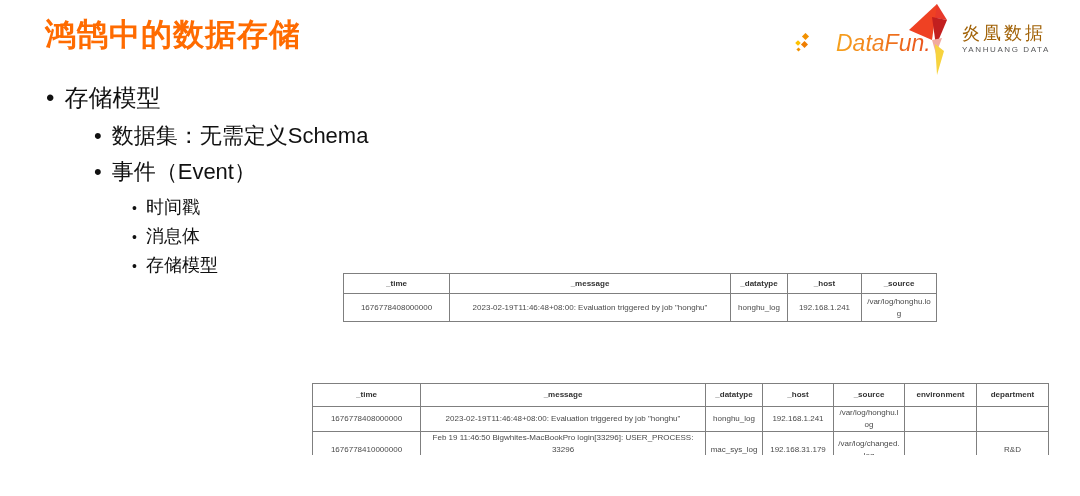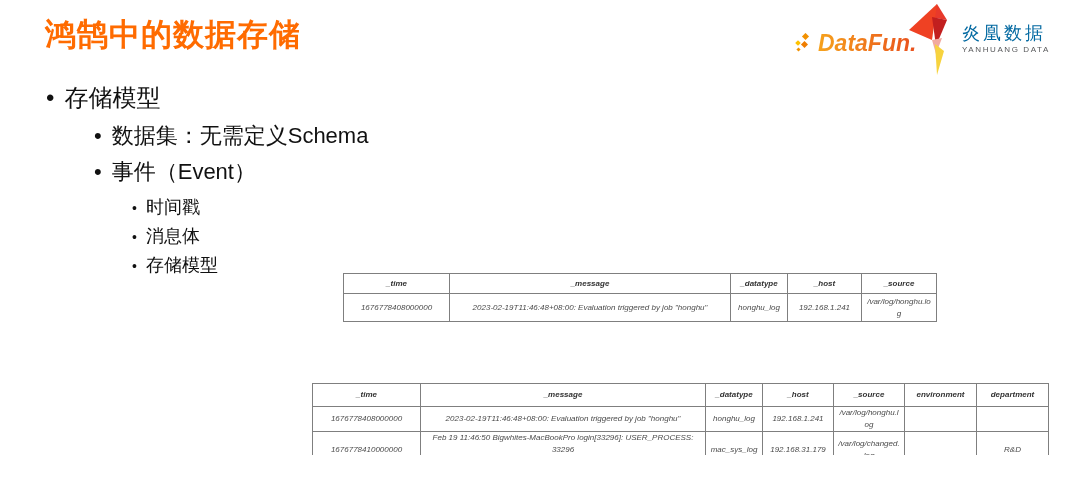--- a/index.html
+++ b/index.html
@@ -8,43 +8,43 @@
     font-family:"Liberation Sans","DejaVu Sans",sans-serif;overflow:hidden;
   }
   
   .slide-title{
     position:absolute;left:45px;top:14px;
     font-size:31px;font-weight:bold;color:#FF6B00;letter-spacing:1px;
   }
   
   .datafun{position:absolute;left:794px;top:30px;display:flex;align-items:center;}
   .datafun-text{
-    font-size:23px;font-weight:bold;font-style:italic;margin-left:2px;
+    font-size:23px;font-weight:normal;font-style:italic;margin-left:20px;
     background:linear-gradient(90deg,#F6A21C,#E94F1D);
     -webkit-background-clip:text;background-clip:text;
     color:transparent;
   }
   .yh-logo{position:absolute;left:903px;top:4px;}
   .yh-text{position:absolute;left:962px;top:21px;}
-  .yh-cn{font-size:18px;letter-spacing:3px;color:#0369a1;}
+  .yh-cn{font-size:18px;letter-spacing:3px;color:#a16207;}
   .yh-en{font-size:8px;letter-spacing:1.6px;color:#58595b;margin-top:0;}
   
   .bullet{position:absolute;display:flex;align-items:baseline;color:#111;}
   .bullet .dot{margin-right:10px;}
   .lv1{left:46px;top:82px;font-size:24px;}
   .lv2{font-size:22px;}
   .lv2a{left:94px;top:121px;}
   .lv2b{left:94px;top:157px;}
   .lv3{font-size:18px;}
   .lv3 .dot{font-size:14px;margin-right:9px;}
   .lv3a{left:132px;top:195px;}
   .lv3b{left:132px;top:224px;}
   .lv3c{left:132px;top:253px;}
   
-  table{border-collapse:collapse;table-layout:fixed;position:absolute;background:#fff;font-style:italic;}
+  table{border-collapse:collapse;table-layout:fixed;position:absolute;background:#fff;}
   th,td{
     border:1px solid #7f7f7f;padding:0 4px;text-align:center;vertical-align:middle;
     font-size:8px;color:#4a4a4a;line-height:1.5;overflow:hidden;
   }
   th{font-weight:bold;color:#333;}
   td{white-space:pre-line;word-wrap:break-word;}
   #table1{left:343px;top:273px;width:593px;}
   #table1 thead tr{height:20px;}
   #table1 tbody tr{height:28px;}
   #table2{left:312px;top:383px;width:736px;}

